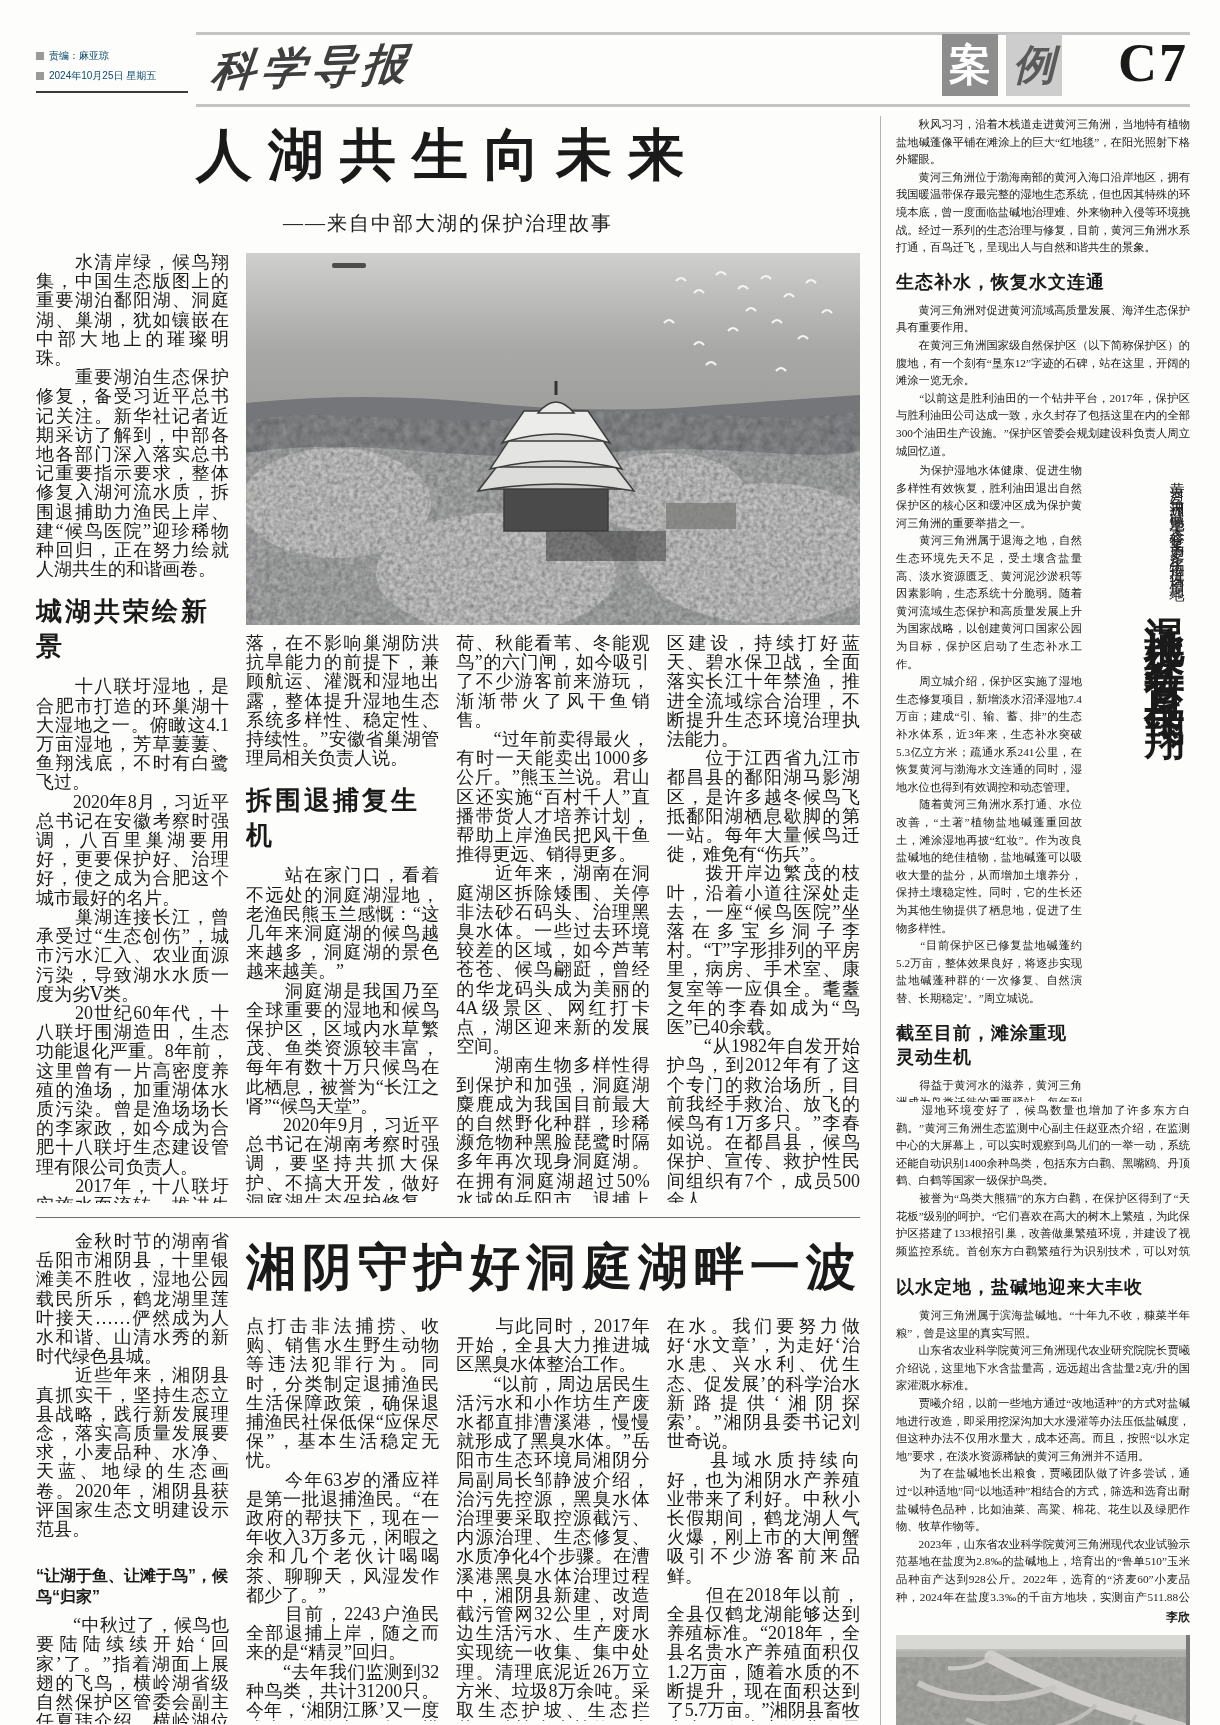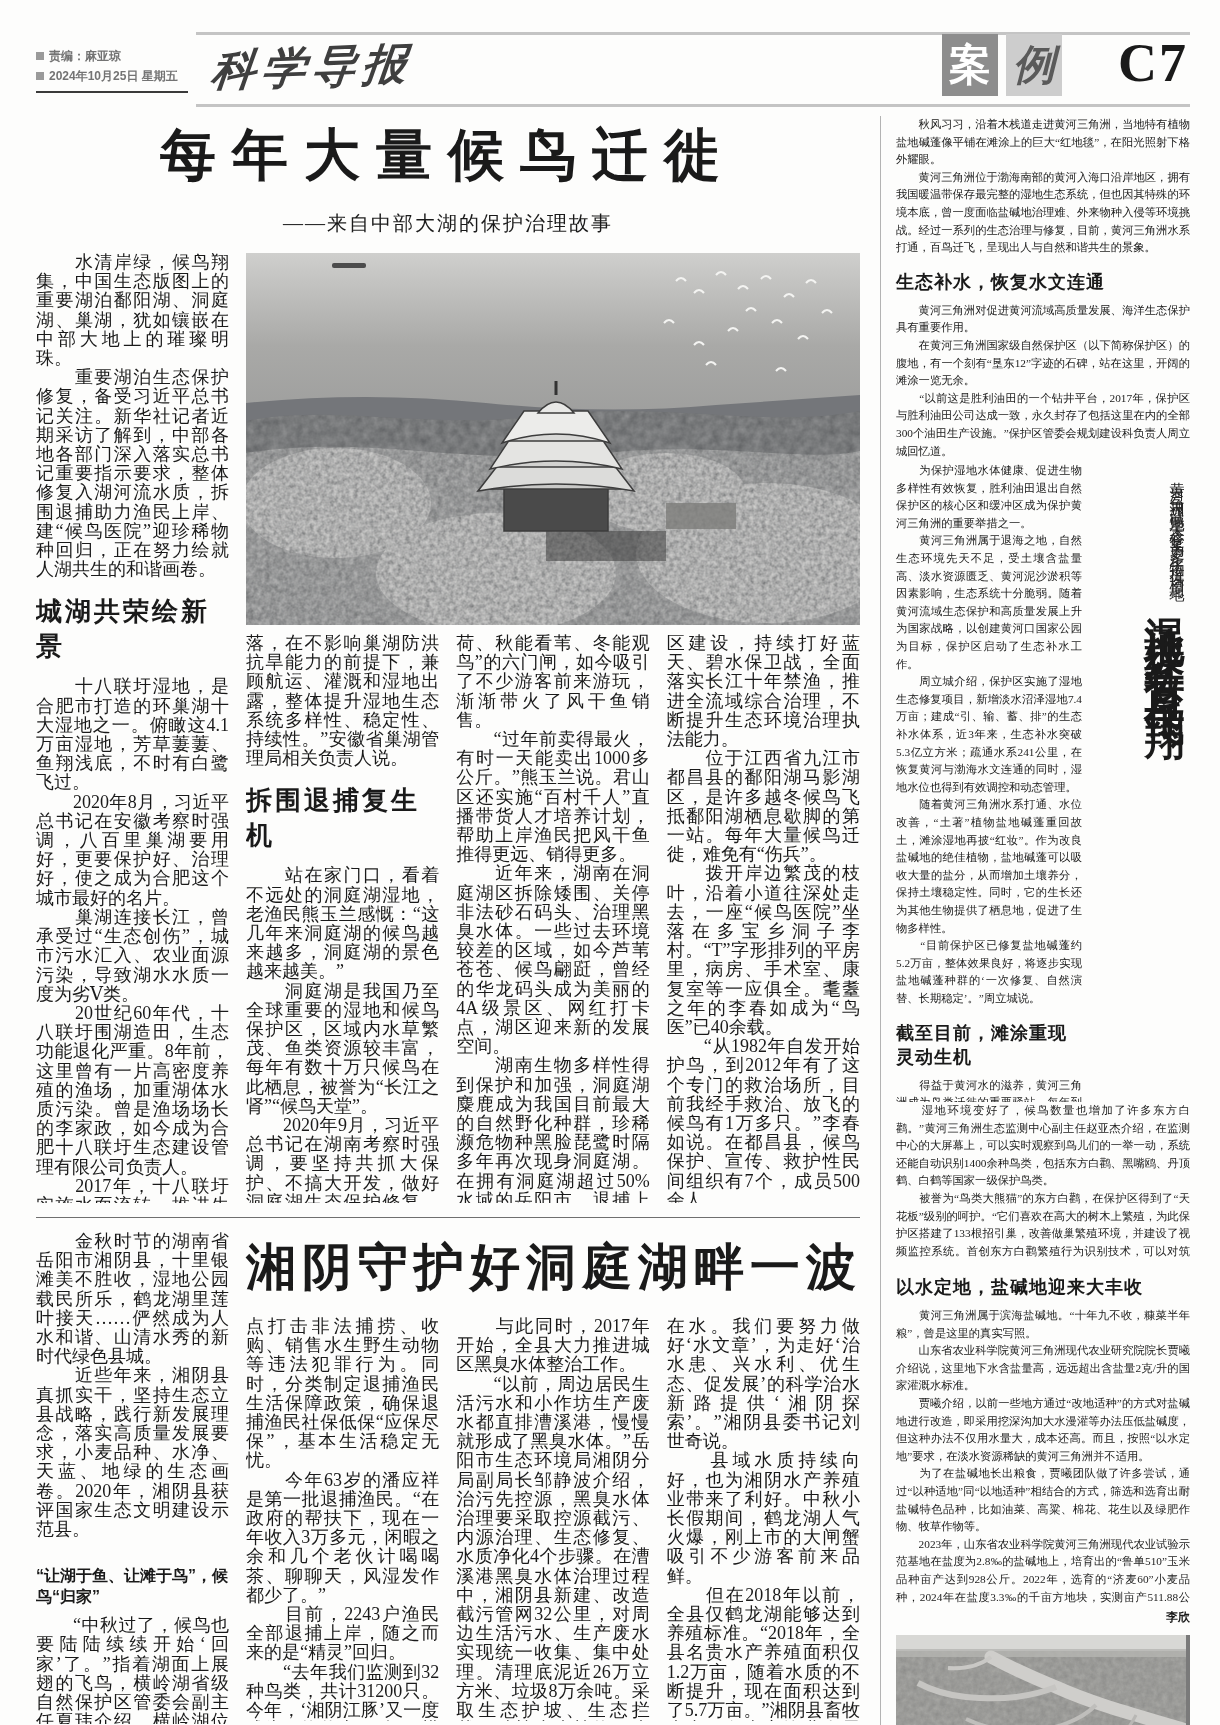--- a/index.html
+++ b/index.html
@@ -4,21 +4,21 @@
 <style>
   html,body{margin:0;padding:0;}
   body{width:1220px;height:1725px;background:#fdfdfc;overflow:hidden;
        font-family:"Liberation Serif","DejaVu Serif",serif;color:#1a1a1a;}
   .page{position:relative;width:1220px;height:1725px;box-sizing:border-box;padding:24px 30px 0 36px;}
 
   
   .hdr{position:relative;height:92px;}
   .hdr-rule-top,.hdr-rule-bot{position:absolute;left:160px;right:0;height:3px;background:#c4c4c4;}
   .hdr-rule-top{top:8px}.hdr-rule-bot{top:80px}
-  .ed-block{position:absolute;left:0;top:22px;width:152px;font-family:"Liberation Sans",sans-serif;font-size:12px;color:#737373;font-weight:bold;}
+  .ed-block{position:absolute;left:0;top:22px;width:152px;font-family:"Liberation Sans",sans-serif;font-size:10px;color:#0c4a6e;}
   .ed-row{display:flex;align-items:center;gap:5px;line-height:20px;white-space:nowrap;}
   .sq{display:inline-block;width:8px;height:8px;background:#9a9a9a;}
   .ed-sep{border-bottom:2px solid #3a3a3a;margin-top:5px;}
   .masthead{position:absolute;left:176px;top:14px;font-size:44px;font-weight:bold;font-style:italic;
             color:#3f3f3f;letter-spacing:6px;transform:skewX(-8deg) rotate(-2deg);white-space:nowrap;}
   .badges{position:absolute;right:128px;top:10px;display:flex;gap:8px;}
   .badge{width:56px;height:62px;display:flex;align-items:center;justify-content:center;
          font-family:"Liberation Sans",sans-serif;font-size:42px;font-weight:bold;}
   .badge.b1{background:#8d8d8d;color:#fff;}
   .badge.b2{background:#cdcdcd;color:#5a5a5a;font-style:italic;}
@@ -96,21 +96,21 @@
       <div class="badge b2">例</div>
     </div>
     <div class="pageno">C7</div>
   </div>
 
   <div class="content">
 
     <div class="left-region">
 
       <div>
-        <div class="m-title">每年大量候鸟迁徙</div>
+        <div class="m-title">人湖共生向未来</div>
         <div class="m-sub">——来自中部大湖的保护治理故事</div>
         <div class="m-body">
           <div class="m-col1">
             <div class="flow">　　水清岸绿，候鸟翔集，中国生态版图上的重要湖泊鄱阳湖、洞庭湖、巢湖，犹如镶嵌在中部大地上的璀璨明珠。
 　　重要湖泊生态保护修复，备受习近平总书记关注。新华社记者近期采访了解到，中部各地各部门深入落实总书记重要指示要求，整体修复入湖河流水质，拆围退捕助力渔民上岸、建“候鸟医院”迎珍稀物种回归，正在努力绘就人湖共生的和谐画卷。</div>
             <div class="m-sec">城湖共荣绘新景</div>
             <div class="flow">　　十八联圩湿地，是合肥市打造的环巢湖十大湿地之一。俯瞰这4.1万亩湿地，芳草萋萋、鱼翔浅底，不时有白鹭飞过。
 　　2020年8月，习近平总书记在安徽考察时强调，八百里巢湖要用好，更要保护好、治理好，使之成为合肥这个城市最好的名片。
 　　巢湖连接长江，曾承受过“生态创伤”，城市污水汇入、农业面源污染，导致湖水水质一度为劣Ⅴ类。
 　　20世纪60年代，十八联圩围湖造田，生态功能退化严重。8年前，这里曾有一片高密度养殖的渔场，加重湖体水质污染。曾是渔场场长的李家政，如今成为合肥十八联圩生态建设管理有限公司负责人。

